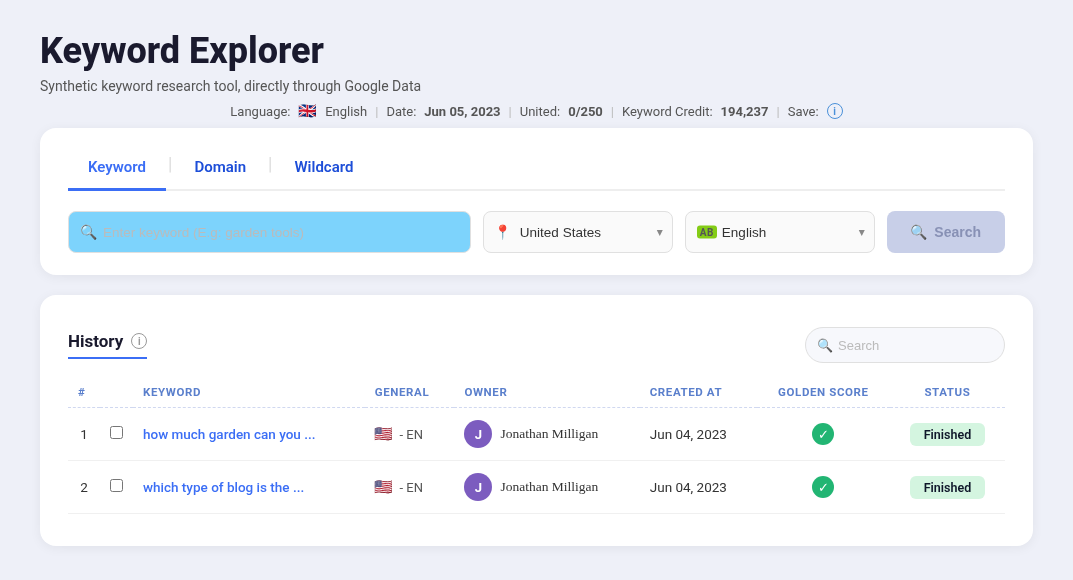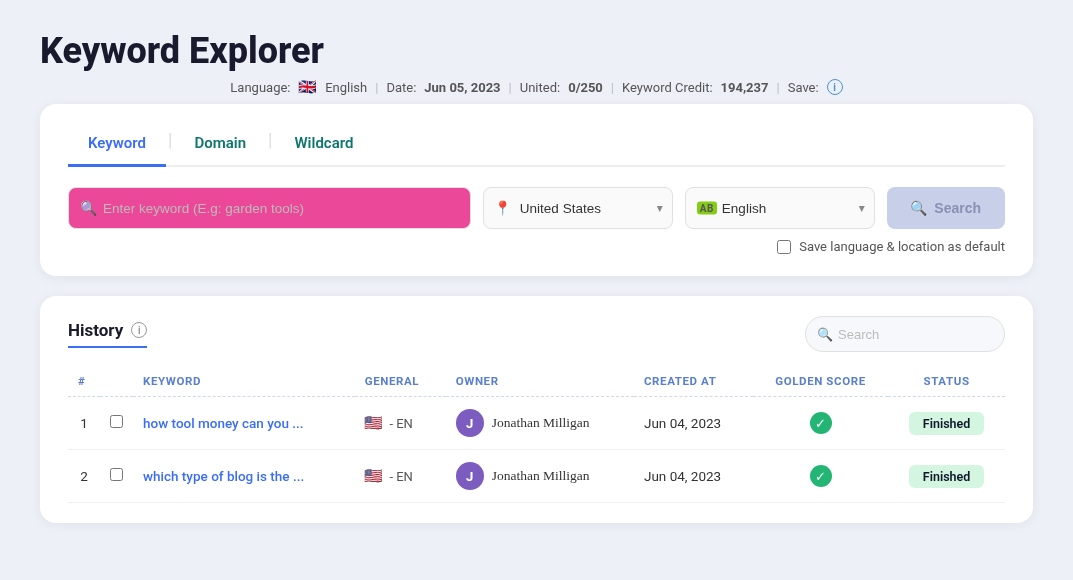--- a/index.html
+++ b/index.html
@@ -71,21 +71,21 @@
     .tabs {
       display: flex;
       gap: 0;
       margin-bottom: 20px;
       border-bottom: 2px solid #eee;
     }
     .tab {
       padding: 8px 20px 12px;
       font-size: 15px;
       font-weight: 600;
-      color: #0f766e;
+      color: #1d4ed8;
       cursor: pointer;
       border-bottom: 3px solid transparent;
       margin-bottom: -2px;
       text-decoration: none;
     }
     .tab.active {
       color: #3b6ef5;
       border-bottom: 3px solid #3b6ef5;
     }
     .tab-divider {
@@ -116,21 +116,21 @@
     }
     .keyword-input {
       width: 100%;
       height: 42px;
       border: 1.5px solid #e0e0e0;
       border-radius: 8px;
       padding: 0 12px 0 34px;
       font-size: 13.5px;
       color: #333;
       outline: none;
-      background: #ec4899;
+      background: #7dd3fc;
     }
     .keyword-input::placeholder { color: #bbb; }
 
     .select-wrap {
       position: relative;
       min-width: 190px;
     }
     .select-wrap .loc-icon {
       position: absolute;
       left: 12px;
@@ -206,21 +206,21 @@
     .save-default-row label {
       font-size: 13px;
       color: #555;
       cursor: pointer;
     }
 
     
     .history-card {
       background: #fff;
       border-radius: 16px;
-      padding: 20px 28px;
+      padding: 32px 28px;
       box-shadow: 0 2px 12px rgba(0,0,0,0.06);
     }
 
     .history-header {
       display: flex;
       align-items: center;
       justify-content: space-between;
       margin-bottom: 14px;
     }
     .history-title-wrap {
@@ -366,20 +366,21 @@
     .checkbox-col { width: 32px; }
     input[type=checkbox] { cursor: pointer; }
   </style>
 </head>
 <body>
 
 <div class="page-wrapper">
 
   <div class="header">
     <h1>Keyword Explorer</h1>
+    <p class="subtitle">Synthetic keyword research tool, directly through Google Data</p>
     <div class="meta">
       <span>Language:</span>
       <span class="flag">🇬🇧</span>
       <span>English</span>
       <span class="sep">|</span>
       <span>Date:</span>
       <strong>Jun 05, 2023</strong>
       <span class="sep">|</span>
       <span>United:</span>
       <strong>0/250</strong>
@@ -430,24 +431,20 @@
         </select>
         <span class="select-chevron">▾</span>
       </div>
 
       <button class="search-btn">
         <span>🔍</span>
         <span>Search</span>
       </button>
     </div>
 
-    <div class="save-default-row">
-      <input type="checkbox" id="save-default" style="">
-      <label for="save-default">Save language &amp; location as default</label>
-    </div>
   </div>
 
   <div class="history-card">
     <div class="history-header">
       <div class="history-title-wrap">
         <span class="history-title">History</span>
         <span class="history-info-icon">i</span>
       </div>
       <div class="history-search-wrap">
         <span class="search-icon-small">🔍</span>
@@ -468,21 +465,21 @@
           <th class="center">STATUS</th>
         </tr>
       </thead>
       <tbody id="history-tbody">
       <tr>
     <td class="row-num center">1</td>
     <td class="center">
       <input type="checkbox" style="">
     </td>
     <td>
-      <a class="keyword-link">how tool money can you ...</a>
+      <a class="keyword-link">how much garden can you ...</a>
     </td>
     <td>
       <div class="general-cell">
         <span class="flag-small">🇺🇸</span>
         <span>- EN</span>
       </div>
     </td>
     <td>
       <div class="owner-cell">
         <div class="owner-avatar">J</div>

